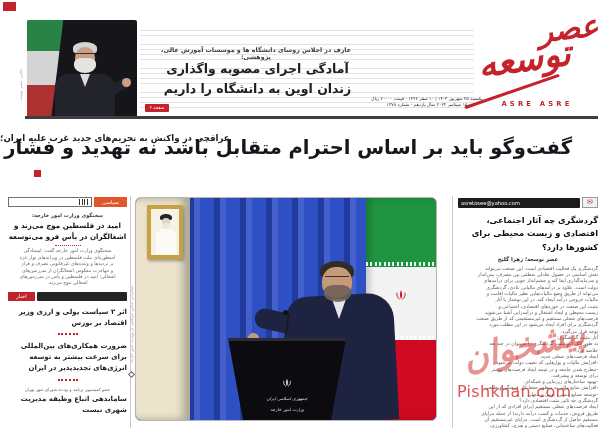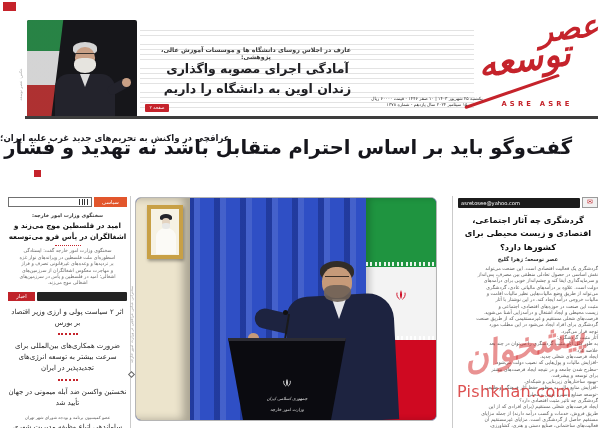--- a/index.html
+++ b/index.html
@@ -46,21 +46,21 @@
   .tab-orange{width:33px;height:10px;background:#e2562c;color:#fff;font-size:5.4px;line-height:10px;text-align:center;}
   .bar1-box{flex:1;height:10px;margin-right:2px;border:1px solid #707070;background:#fff;display:flex;align-items:center;}
   .barcode{width:9px;height:6px;margin-right:3px;background:repeating-linear-gradient(90deg,#333 0 1px,transparent 1px 2.6px);}
   .pol-kicker{margin-top:5px;font-size:5.1px;font-weight:bold;color:#3c3c3c;text-align:center;}
   .pol-title{margin-top:2px;font-size:7.2px;font-weight:bold;color:#141414;line-height:1.55;text-align:center;}
   .dotsep{width:26px;border-top:1.6px dotted #c5232b;margin:3px auto 2px auto;}
   .pol-line{font-size:4.8px;color:#6a6a6a;line-height:6.4px;text-align:center;}
   .bar2{display:flex;align-items:center;height:9px;margin-top:5px;}
   .bar2-dark{flex:1;height:9px;background:#242424;border-radius:1px;}
   .tab-red{width:27px;height:9px;margin-right:2px;background:#c0232a;color:#fff;font-size:5.2px;line-height:9px;text-align:center;}
-  .news-title{margin-top:6px;font-size:7px;font-weight:normal;color:#1c1c1c;line-height:1.55;text-align:center;}
+  .news-title{margin-top:6px;font-size:7px;font-weight:bold;color:#1c1c1c;line-height:1.55;}
   .isep{width:20px;border-top:2px dotted #c5232b;margin:5px auto 0 auto;}
   .news-kicker{margin-top:6px;font-size:4.2px;color:#555;text-align:center;}
   .news-title.tight{margin-top:2px;}
   
   .photo{left:135px;top:197px;width:302px;height:224px;border:1px solid #b5b5b5;border-radius:6px;
          overflow:hidden;background:#2f4fc5;}
   .curtain{position:absolute;inset:0;
          background:repeating-linear-gradient(90deg,rgba(12,26,95,.38) 0 6px,rgba(255,255,255,.10) 6px 12px,rgba(12,26,95,0) 12px 26px);}
   .wall{position:absolute;left:0;top:0;width:54px;height:100%;background:#ece4cc;box-shadow:inset -7px 0 9px rgba(0,0,0,.28);}
   .frame{position:absolute;left:11px;top:7px;width:36px;height:54px;border:4px solid #c8a045;background:#f6f2e4;box-shadow:1px 2px 3px rgba(0,0,0,.35);}
@@ -90,21 +90,21 @@
   .pod-t2{position:absolute;left:0;top:69px;width:100%;font-size:4.4px;color:#ddd;text-align:center;font-style:italic;}
   .photo-vcap{left:88px;top:322px;width:86px;transform:rotate(-90deg);}
   .diamond{left:129px;top:372px;width:5px;height:5px;border:1px solid #666;background:#fff;transform:rotate(45deg);}
   
   .rcol{left:458px;top:197px;width:140px;}
   .emailbar{display:flex;align-items:center;height:11px;direction:rtl;}
   .mailbox{width:16px;height:11px;border:1px solid #9a9a9a;background:#f1f1f1;display:flex;align-items:center;justify-content:center;}
   .mail-glyph{font-size:7px;color:#c5232b;line-height:1;}
   .emaildark{flex:1;height:10px;margin-right:2px;background:#1c1c1c;border-radius:1px;color:#fff;
              font-size:5.2px;line-height:10px;padding:0 3px;direction:ltr;text-align:left;}
-  .art-title{margin-top:6px;font-size:8.3px;font-weight:bold;color:#0f0f0f;line-height:1.6;text-align:center;}
+  .art-title{margin-top:6px;font-size:8.3px;font-weight:bold;color:#0f0f0f;line-height:1.6;}
   .art-byline{margin-top:2px;font-size:5.4px;font-weight:bold;color:#2e2e2e;text-align:center;}
   .art-line{font-size:4.8px;color:#5d5d5d;line-height:6.3px;text-align:right;}
   .art-body{margin-top:4px;}
   
   .wm-fa{left:438px;top:328px;width:172px;font-size:34px;font-weight:bold;font-style:italic;
          color:rgba(212,38,38,.5);transform:rotate(-13deg);text-align:center;z-index:6;line-height:1;}
   .wm-en{left:457px;top:382px;font-size:16px;font-weight:normal;color:rgba(212,38,38,.8);
          letter-spacing:.3px;direction:ltr;z-index:6;}
 </style>
 </head>
@@ -171,21 +171,20 @@
         <div class="pol-line">اشغالی موج می‌زند.</div>
       </div>
     <div class="bar2">
       <div class="bar2-dark"></div>
       <div class="tab-red">اخبار</div>
     </div>
     <div class="news-title">اثر ۲ سیاست پولی و ارزی وزیر اقتصاد بر بورس</div>
     <div class="isep"></div>
     <div class="news-title">ضرورت همکاری‌های بین‌المللی برای سرعت بیشتر به توسعه انرژی‌های تجدیدپذیر در ایران</div>
     <div class="isep"></div>
-    <div class="news-title">نخستین واکسن ضد آبله میمونی در جهان تأیید شد</div>
     <div class="news-kicker">عضو کمیسیون برنامه و بودجه شورای شهر تهران</div>
     <div class="news-title tight">ساماندهی اتباع وظیفه مدیریت شهری نیست</div>
   </div>
 
   <div class="abs photo">
     <div class="curtain"></div>
     <div class="wall"></div>
     <div class="frame">
       <div class="fig-robe"></div>
       <div class="fig-turban"></div>

